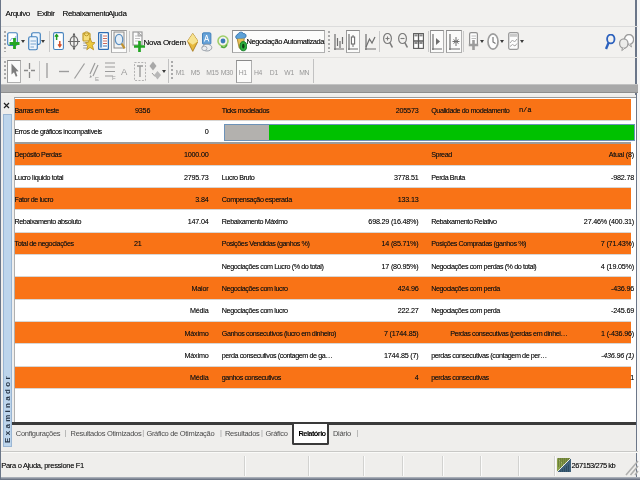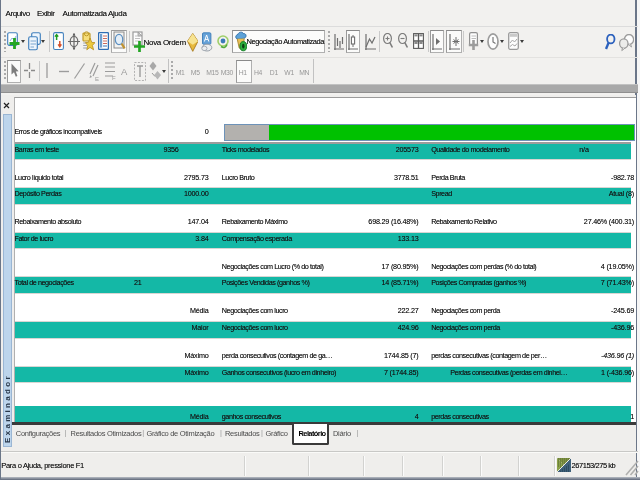--- a/index.html
+++ b/index.html
@@ -5,35 +5,35 @@
 *{box-sizing:border-box;}
 body{font-family:"Liberation Sans",sans-serif;-webkit-font-smoothing:antialiased;}
 #win{position:absolute;left:0;top:0;width:637px;height:480px;background:#f2f1ef;border-left:1px solid #6b7688;border-right:2px solid #6b7688;}
 .ab{position:absolute;}
 .t{position:absolute;font-size:7.5px;letter-spacing:-0.3px;color:#161616;text-shadow:0 0 0.5px rgba(20,20,20,0.55);white-space:nowrap;}
 .sep1{position:absolute;width:1px;background:#c9c9c9;}
 .grip{position:absolute;width:2px;background-image:repeating-linear-gradient(#aaa 0 2px,transparent 2px 4px);}
 .pressed{position:absolute;background:#fbfbfa;border:1px solid #b0b0b0;border-top-color:#8a8a8a;border-left-color:#9a9a9a;}
 .dd{position:absolute;width:0;height:0;border-left:2.5px solid transparent;border-right:2.5px solid transparent;border-top:3.5px solid #3c3c3c;}
 .row{position:absolute;left:14px;right:5.5px;height:22.3px;}
-.rg{background:#14b8a6;margin-top:39px;}
+.rg{background:#f97316;}
 .rw{background:#ffffff;}
 .cl{position:absolute;top:50%;transform:translateY(-50%);font-size:7.2px;letter-spacing:-0.42px;color:#141414;text-shadow:0 0 0.5px rgba(20,20,20,0.55);white-space:nowrap;}
 .cv{position:absolute;top:50%;transform:translateY(-50%);font-size:7.2px;letter-spacing:-0.2px;color:#141414;text-shadow:0 0 0.5px rgba(20,20,20,0.55);white-space:nowrap;}
 .tfl{position:absolute;top:69px;font-size:6.8px;letter-spacing:-0.3px;color:#979797;transform:translateX(-50%);}
 .sdv{position:absolute;top:456px;height:20px;width:2px;border-left:1px solid #d2d2d0;border-right:1px solid #fbfbfb;background:#d8d8d6;}
 .tabt{position:absolute;top:4.6px;font-size:7.5px;letter-spacing:-0.3px;color:#4c4c4c;white-space:nowrap;}
 .tabp{position:absolute;top:3px;font-size:7.5px;color:#9a9a9a;}
 </style></head>
 <body>
 <div id="win">
 
 <div class="t" style="left:4.5px;top:9px;font-size:8px;letter-spacing:-0.4px;">Arquivo</div>
 <div class="t" style="left:36px;top:9px;font-size:8px;letter-spacing:-0.4px;">Exibir</div>
-<div class="t" style="left:61.5px;top:9px;font-size:8px;letter-spacing:-0.4px;">Automatizada</div>
+<div class="t" style="left:61.5px;top:9px;font-size:8px;letter-spacing:-0.4px;">Rebaixamento</div>
 <div class="t" style="left:107px;top:9px;font-size:8px;letter-spacing:-0.4px;">Ajuda</div>
 <div class="ab" style="left:0;top:26px;width:637px;height:1px;background:#dcdcdc;"></div>
 
 <div class="grip" style="left:3px;top:31px;height:21px;"></div>
 
 <svg class="ab" style="left:6px;top:32px;" width="13" height="19" viewBox="0 0 13 19">
  <rect x="0.7" y="0.7" width="9.6" height="12.6" rx="1.5" fill="#fff" stroke="#4180bd" stroke-width="1.15"></rect>
  <path d="M3 9 L5 6 L7 8 L9 4" stroke="#8fb7dd" stroke-width="1" fill="none"></path>
  <path d="M7.5 6 L7.5 17 M2.5 11.5 L12.5 11.5" stroke="#23a523" stroke-width="2.8"></path>
 </svg>
@@ -263,25 +263,25 @@
         <path d="M1 1 L6 6 M6 1 L1 6" stroke="#222" stroke-width="1.2"></path>
       </svg>
 
   <div class="ab" style="left:2px;top:19.5px;width:9px;height:332.5px;background:#bdd5ec;border:1px solid #9ab6d4;"></div>
 
   <div class="ab" style="left:13px;top:2.5px;width:621.5px;height:325px;background:#fff;border-top:1px solid #9b9b9b;border-left:1px solid #b0b0b0;"></div>
   <div class="ab" style="left:2.2px;top:348.5px;transform:rotate(-90deg);transform-origin:0 0;font-size:8px;font-weight:bold;letter-spacing:2.3px;color:#283749;white-space:nowrap;z-index:5;">Examinador</div>
   <div id="rows">
 <div class="row rg" style="top:4.5px;border-bottom:1px solid #d8d6d3;">
           <div class="cl" style="left:-0.5px;">Barras em teste</div>
-          <div class="cv" style="left:111px;width:90px;text-align:center;">9356</div>
+          <div class="cv" style="left:120px;width:90px;text-align:left;">9356</div>
           <div class="cl" style="left:206.8px;">Ticks modelados</div>
           <div class="cv" style="left:303.5px;width:100px;text-align:right;">205573</div>
           <div class="cl" style="left:416.2px;">Qualidade do modelamento</div>
-          <div class="cv" style="left:519px;width:100px;text-align:center;">n/a</div>
+          <div class="cv" style="left:504px;width:100px;text-align:left;font-family:Liberation Mono, monospace;">n/a</div>
         </div>
 <div class="row rw" style="top:26.8px;border-bottom:2px solid #9c9c9c;">
           <div class="cl" style="left:-0.5px;">Erros de gráficos incompatíveis</div>
           <div class="cv" style="left:103.5px;width:90px;text-align:right;">0</div>
           <div class="ab" style="left:209px;top:2.6px;width:411px;height:17.6px;border:1px solid #6d92b8;background:#00c100;">
             <div class="ab" style="left:0;top:0;width:43.5px;height:15.6px;background:#b3b1ae;"></div>
           </div>
         </div>
 <div class="row rg" style="top:49.1px;border-bottom:1px solid #d8d6d3;">
           <div class="cl" style="left:-0.5px;">Depósito Perdas</div>

